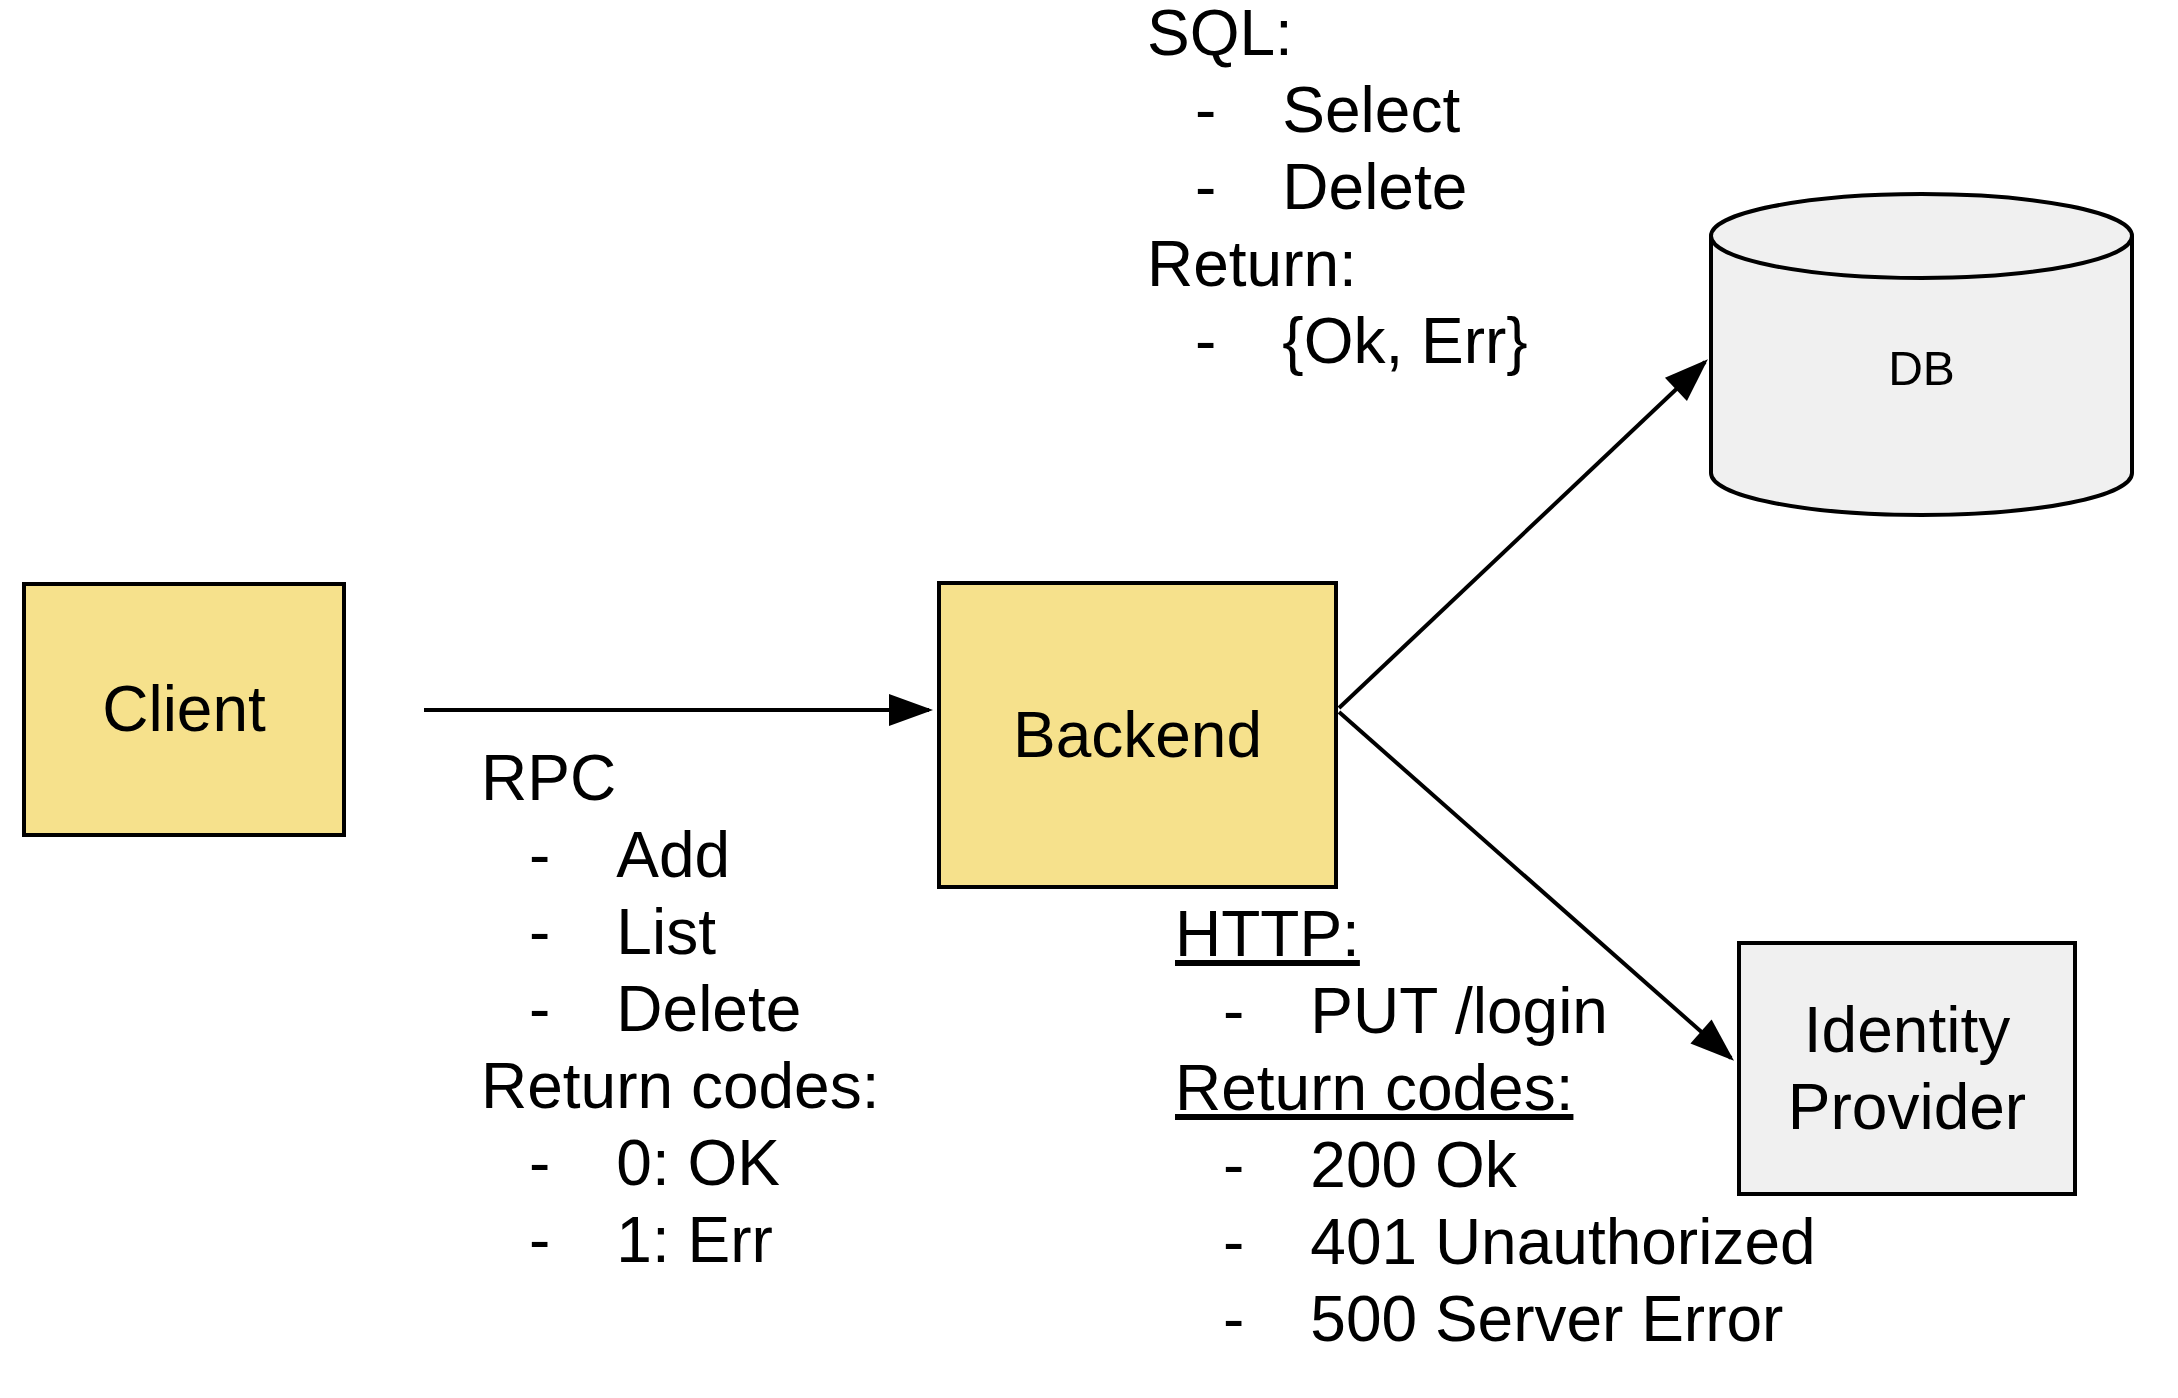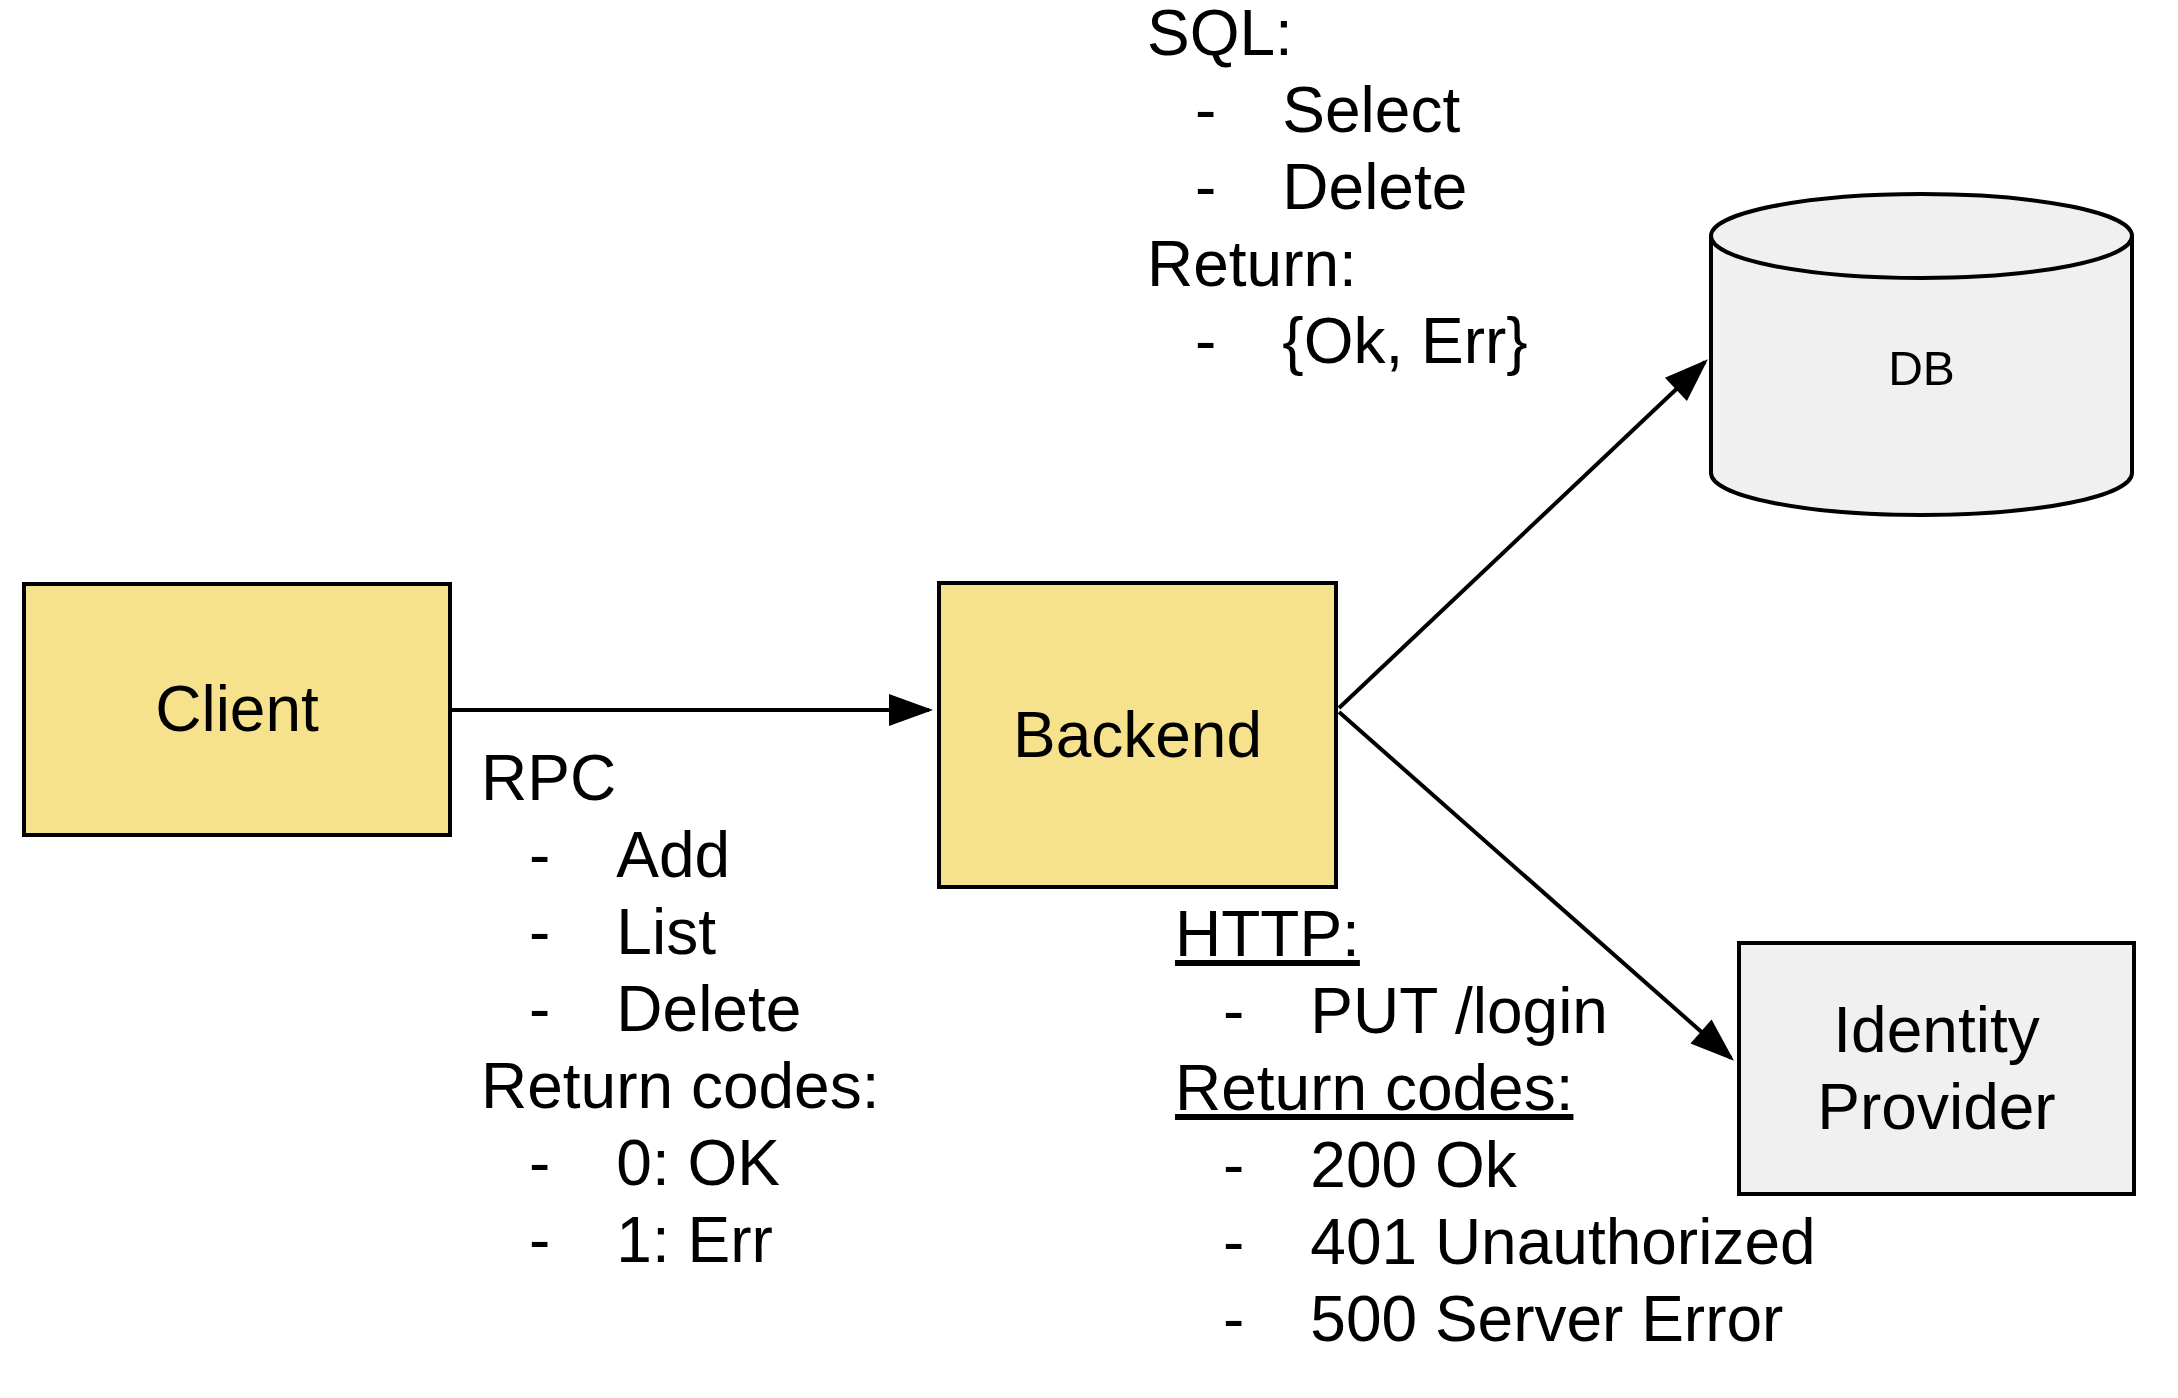--- a/index.html
+++ b/index.html
@@ -23,23 +23,23 @@
     border: 4px solid #000000;
     display: flex;
     align-items: center;
     justify-content: center;
     font-size: 64px;
     line-height: 77px;
     text-align: center;
   }
   .node.yellow { background: #F6E18C; }
   .node.gray   { background: #F0F0F0; }
-  #client  { left: 22px;   top: 582px; width: 430px; height: 255px; }
+  #client  { left: 22px;   top: 582px; width: 324px; height: 255px; }
   #backend { left: 937px;  top: 581px; width: 401px; height: 308px; }
-  #idp     { left: 1737px; top: 941px; width: 399px; height: 255px; flex-direction: column; }
+  #idp     { left: 1737px; top: 941px; width: 340px; height: 255px; flex-direction: column; }
   .db-label {
     position: absolute;
     left: 1711px; top: 330px;
     width: 421px; height: 77px;
     display: flex; align-items: center; justify-content: center;
     font-size: 48px;
   }
   .anno {
     position: absolute;
     font-size: 64px;

